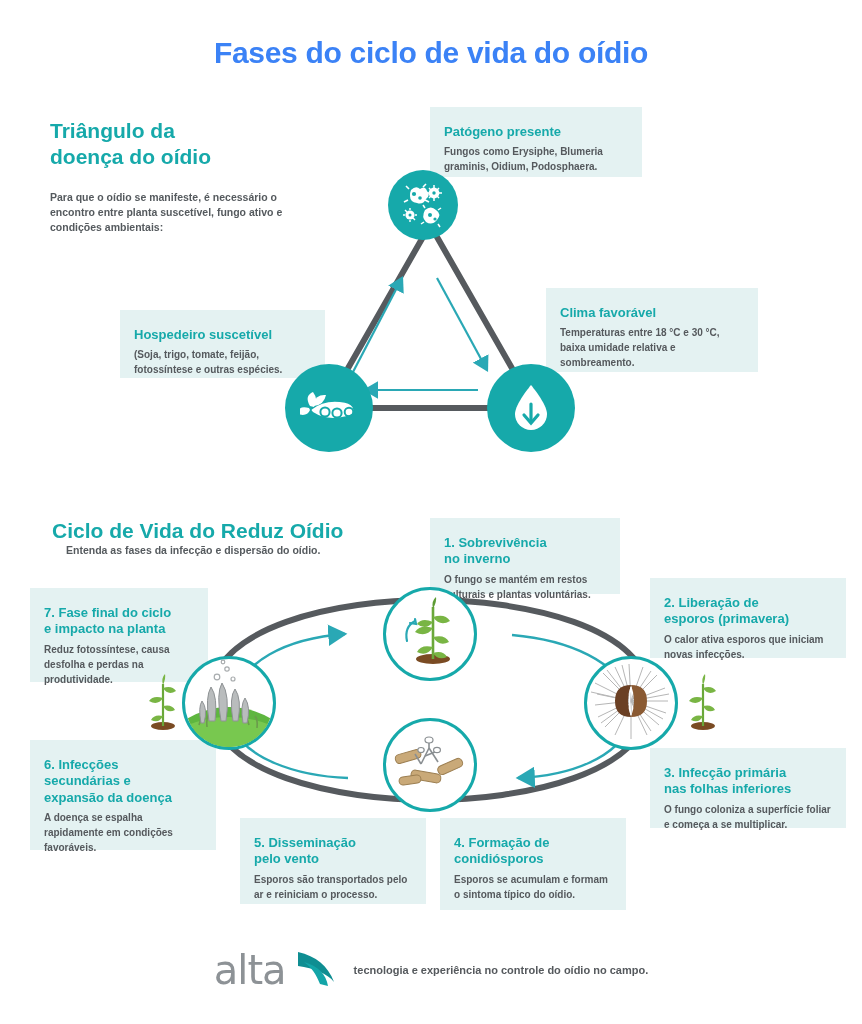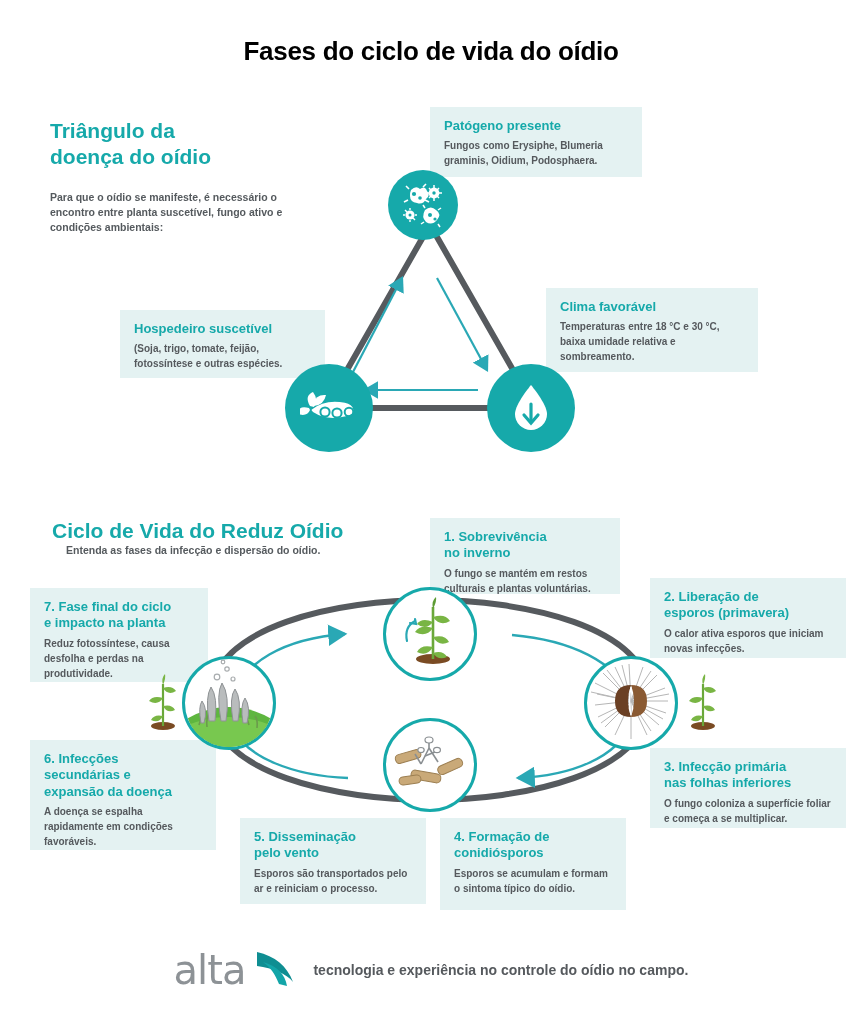--- a/index.html
+++ b/index.html
@@ -8,41 +8,41 @@
     background: #ffffff;
     font-family: "Liberation Sans", sans-serif;
     overflow: hidden;
   }
   .page { position: relative; width: 862px; height: 1024px; background:#fff; }
 
   
   .main-title {
     position:absolute; left:0; top:36px; width:862px;
     text-align:center;
-    font-size:26px; font-weight:bold; color:#000000;
+    font-size:30px; font-weight:bold; color:#3b82f6;
     letter-spacing:-0.3px;
   }
 
   
   .sec-head {
     position:absolute;
     font-size:21px; font-weight:bold; color:#16a9aa;
     line-height:1.22;
   }
   .sec-sub {
     position:absolute;
     font-size:10.5px; font-weight:bold; color:#555a5e;
     line-height:1.45;
   }
 
   
   .card {
     position:absolute;
     background:#e4f2f2;
-    padding:11px 14px 13px 14px;
+    padding:17px 14px 13px 14px;
   }
   .card .c-title {
     font-size:13px; font-weight:bold; color:#16a9aa;
     line-height:1.25; margin-bottom:4px;
   }
   .card .c-body {
     font-size:10px; font-weight:bold; color:#55595d;
     line-height:1.5;
   }
 
@@ -70,21 +70,21 @@
   .foot-inner {
     display:flex; align-items:center; justify-content:center; gap:14px;
     height:50px;
   }
   .logo-text {
     font-size:40px; color:#8d9296; letter-spacing:-1px;
     font-family:"DejaVu Sans", sans-serif; font-weight:normal;
     line-height:1;
   }
   .foot-tag {
-    font-size:14px; font-weight:bold; color:#55595d;
+    font-size:11px; font-weight:bold; color:#55595d;
   }
 </style>
 </head>
 <body>
 
 <div class="page">
 
   <div class="main-title">Fases do ciclo de vida do oídio</div>
 
   <div class="sec-head" style="left:50px; top:118px; width:250px;">

